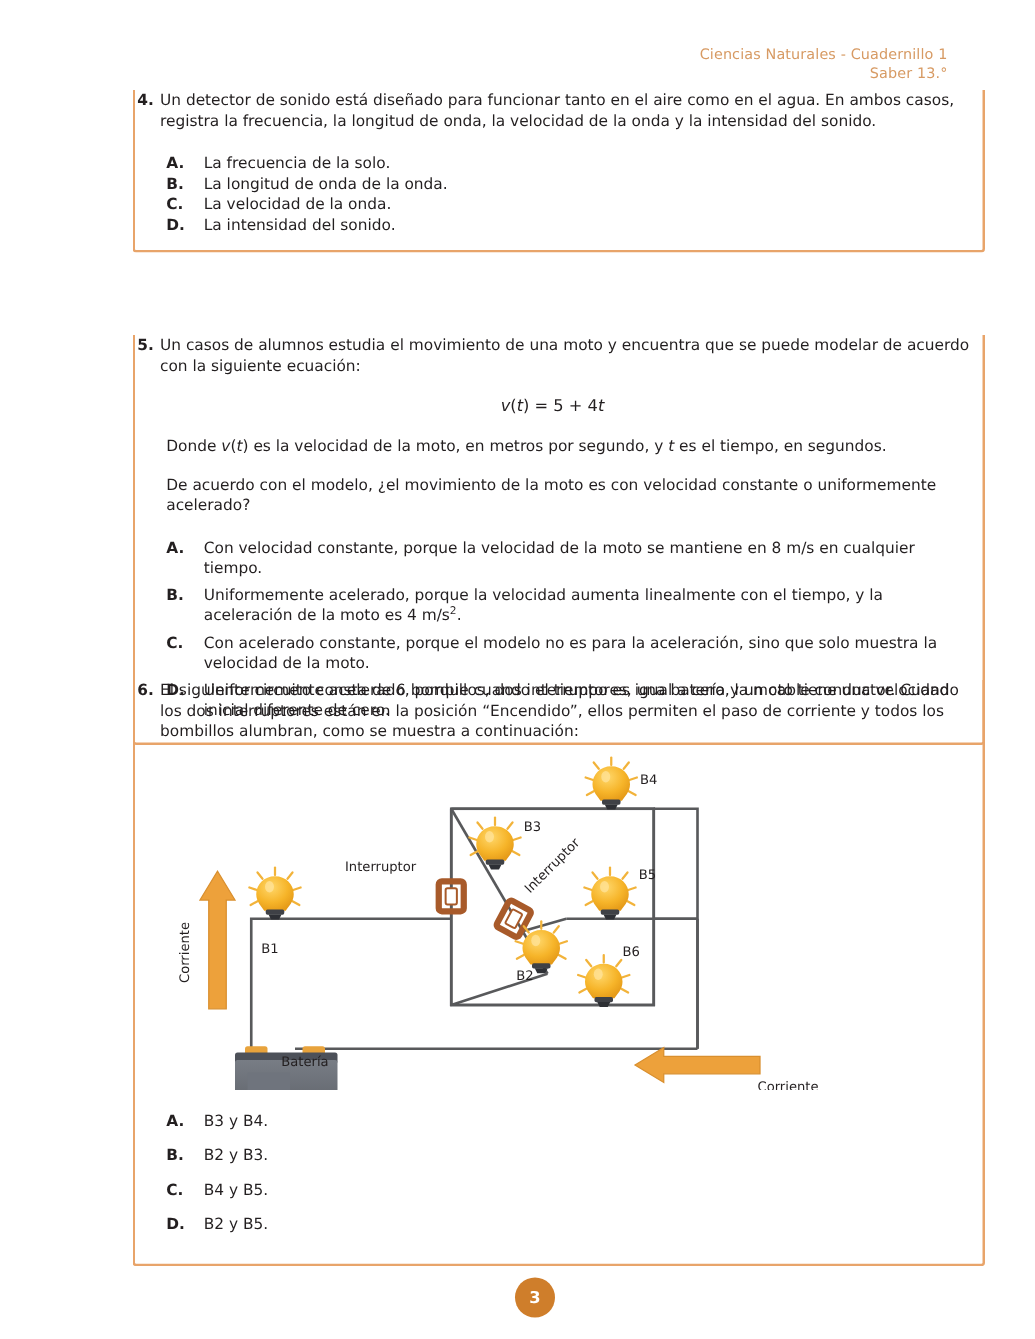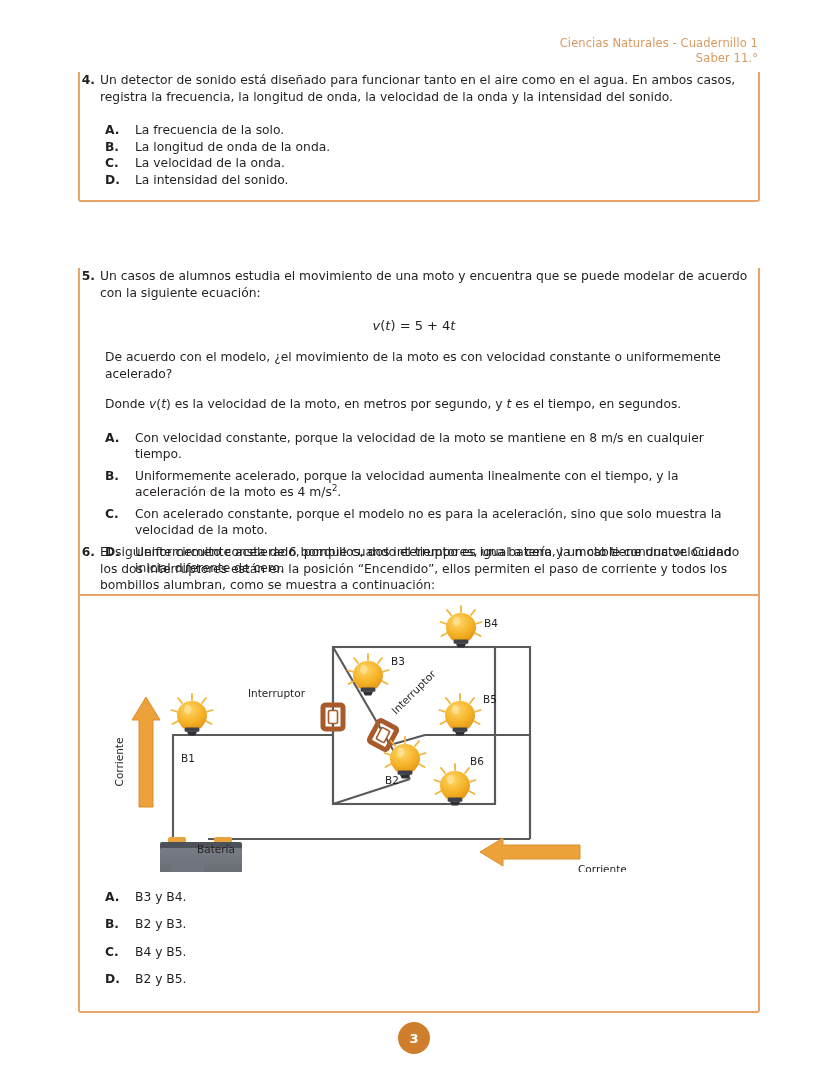--- a/index.html
+++ b/index.html
@@ -12,20 +12,21 @@
     height: 1071px;
     position: relative;
     font-family: "DejaVu Sans", "Liberation Sans", sans-serif;
     color: #231f20;
     overflow: hidden;
   }
   .page {
     position: absolute;
     inset: 0;
     background: #ffffff;
+    margin-left: 28px;
   }
 
   
   .header {
     position: absolute;
     top: 36px;
     right: 70px;
     text-align: right;
     color: #d79a63;
     font-size: 11.5px;
@@ -123,21 +124,21 @@
     justify-content: center;
   }
 </style>
 </head>
 <body>
 
 <div class="page">
 
   <div class="header">
     <div>Ciencias Naturales - Cuadernillo 1</div>
-    <div>Saber 11.°</div>
+    <div>Saber 13.°</div>
   </div>
 
   <div class="qblock" style="top:72px;">
     <div class="qrow">
       <div class="qnum">4.</div>
       <div class="qtext">Un detector de sonido está diseñado para funcionar tanto en el aire como en el agua. En ambos casos, registra la frecuencia, la longitud de onda, la velocidad de la onda y la intensidad del sonido.</div>
     </div>
     <div class="options tight">
       <div class="opt">
         <span class="opt-lett">A.</span>
@@ -159,22 +160,22 @@
   </div>
 
   <div class="qblock" style="top:268px;">
     <div class="qrow">
       <div class="qnum">5.</div>
       <div class="qtext">Un casos de alumnos estudia el movimiento de una moto y encuentra que se puede modelar de acuerdo con la siguiente ecuación:</div>
     </div>
     <div class="formula">
       <i><span style="font-style: normal;"><span style="font-style:italic">v</span>(<span style="font-style:italic">t</span>) = 5 + 4<span style="font-style:italic">t</span></span></i>
     </div>
+    <div class="para">Donde <i>v</i>(<i>t</i>) es la velocidad de la moto, en metros por segundo, y <i>t</i> es el tiempo, en segundos.</div>
     <div class="para">De acuerdo con el modelo, ¿el movimiento de la moto es con velocidad constante o uniformemente acelerado?</div>
-    <div class="para">Donde <i>v</i>(<i>t</i>) es la velocidad de la moto, en metros por segundo, y <i>t</i> es el tiempo, en segundos.</div>
     <div class="options loose">
       <div class="opt">
         <span class="opt-lett">A.</span>
         <span class="opt-text">Con velocidad constante, porque la velocidad de la moto se mantiene en 8 m/s en cualquier tiempo.</span>
       </div>
       <div class="opt">
         <span class="opt-lett">B.</span>
         <span class="opt-text">Uniformemente acelerado, porque la velocidad aumenta linealmente con el tiempo, y la aceleración de la moto es 4 m/s<sup>2</sup>.</span>
       </div>
       <div class="opt">

